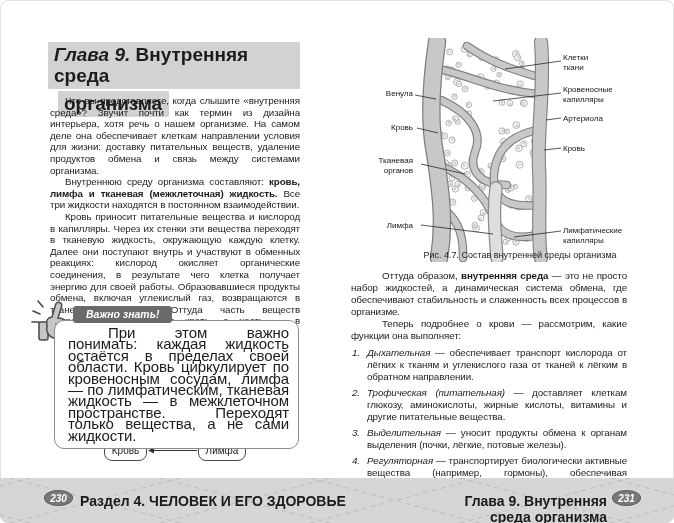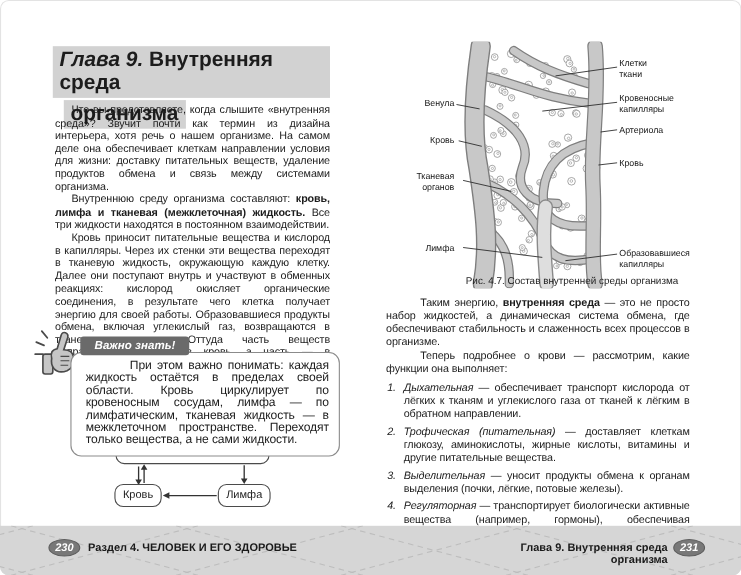--- a/index.html
+++ b/index.html
@@ -18,23 +18,23 @@
   .title i { font-style:italic; }
   .bodytxt { position:absolute; top:53px; left:2px; width:250px;
     font-size:9.8px; line-height:11.6px; text-align:justify; letter-spacing:-0.1px; }
   .bodytxt p { text-indent:15px; }
 
   .important { position:absolute; top:262px; left:0; width:252px; }
   .hand { position:absolute; left:-19px; top:-10px; width:46px; height:64px; }
   .tab { display:inline-block; margin-left:25px; background:#6a6a6a; color:#fff;
     font-size:10.5px; font-weight:bold; font-style:italic; padding:2px 13px 3px; border-radius:3px;
     position:relative; z-index:2; }
-  .ibox { margin-top:-3px; margin-left:16px; width:245px; background:#fff;
+  .ibox { margin-top:-3px; margin-left:6px; width:245px; background:#fff;
     border:1.4px solid #8b8b8b; border-radius:10px; padding:6px 9px 7px 13px;
-    font-size:11px; line-height:11.4px; text-align:justify; text-indent:40px; letter-spacing:-0.1px;
+    font-size:15px; line-height:11.4px; text-align:justify; text-indent:40px; letter-spacing:-0.1px;
     position:relative; z-index:1; }
 
   .diagram { position:absolute; top:351px; left:0; width:252px; height:84px; }
   .dbox { position:absolute; background:#fff; border:1.3px solid #4b4b4b; border-radius:8px;
     font-size:10px; display:flex; align-items:center; justify-content:center; }
   .d-top { left:57px; top:0; width:140px; height:29px; }
   .d-bl  { left:56px; top:47px; width:43px; height:21px; }
   .d-br  { left:150px; top:47px; width:48px; height:21px; }
   .darrows { position:absolute; left:0; top:0; width:252px; height:84px; }
   .darrows line { stroke:#333; stroke-width:1.2; }
@@ -66,21 +66,21 @@
 
   
   .footer { position:absolute; left:0; bottom:0; width:674px; height:45px; background:#d6d6d6; }
   #fdash { position:absolute; left:0; top:0; width:674px; height:45px; }
   #fdash line { stroke:#bdbdbd; stroke-width:1; stroke-dasharray:5 4; }
   .badge { position:absolute; width:29px; height:16px; background:#787878; border:1px solid #5e5e5e;
     border-radius:50%; color:#fff; font-style:italic; font-weight:bold; font-size:10px;
     display:flex; align-items:center; justify-content:center; }
   .badgeL { left:44px; top:12px; }
   .badgeR { left:612px; top:12px; }
-  .ftext { position:absolute; top:15px; font-size:10px; font-weight:bold; color:#1a1a1a; }
+  .ftext { position:absolute; top:15px; font-size:14px; font-weight:bold; color:#1a1a1a; }
   .ftextL { left:80px; }
   .ftextR { left:435px; width:172px; text-align:right; }
 </style>
 </head>
 <body>
 
 <div class="book">
 
   <div class="pageL">
 
@@ -382,27 +382,27 @@
       <div class="figlabel ll" style="top:85px">Кровь</div>
       <div class="figlabel ll" style="top:118px">Тканевая
 органов</div>
       <div class="figlabel ll" style="top:183px">Лимфа</div>
       <div class="figlabel rl" style="top:15px">Клетки
 ткани</div>
       <div class="figlabel rl" style="top:47px">Кровеносные
 капилляры</div>
       <div class="figlabel rl" style="top:76px">Артериола</div>
       <div class="figlabel rl" style="top:106px">Кровь</div>
-      <div class="figlabel rl" style="top:188px">Образовавшиеся
+      <div class="figlabel rl" style="top:188px">Лимфатические
 капилляры</div>
       <div class="caption">Рис. 4.7. Состав внутренней среды организма</div>
     </div>
 
     <div class="rbody">
-      <p><span>Таким энергию, </span><b>внутренняя среда</b><span> — это не просто набор жидкостей, а динамическая система обмена, где обеспечивают стабильность и слаженность всех процессов в организме.</span></p>
+      <p><span>Оттуда образом, </span><b>внутренняя среда</b><span> — это не просто набор жидкостей, а динамическая система обмена, где обеспечивают стабильность и слаженность всех процессов в организме.</span></p>
       <p>Теперь подробнее о крови — рассмотрим, какие функции она выполняет:</p>
       <div class="flist">
         <div class="li"><span class="num">1.</span><span class="fname">Дыхательная</span><span> — обеспечивает транспорт кислорода от лёгких к тканям и углекислого газа от тканей к лёгким в обратном направлении.</span></div>
         <div class="li"><span class="num">2.</span><span class="fname">Трофическая (питательная)</span><span> — доставляет клеткам глюкозу, аминокислоты, жирные кислоты, витамины и другие питательные вещества.</span></div>
         <div class="li"><span class="num">3.</span><span class="fname">Выделительная</span><span> — уносит продукты обмена к органам выделения (почки, лёгкие, потовые железы).</span></div>
         <div class="li"><span class="num">4.</span><span class="fname">Регуляторная</span><span> — транспортирует биологически активные вещества (например, гормоны), обеспечивая согласованную работу органов.</span></div>
       </div>
     </div>
   </div>
 

